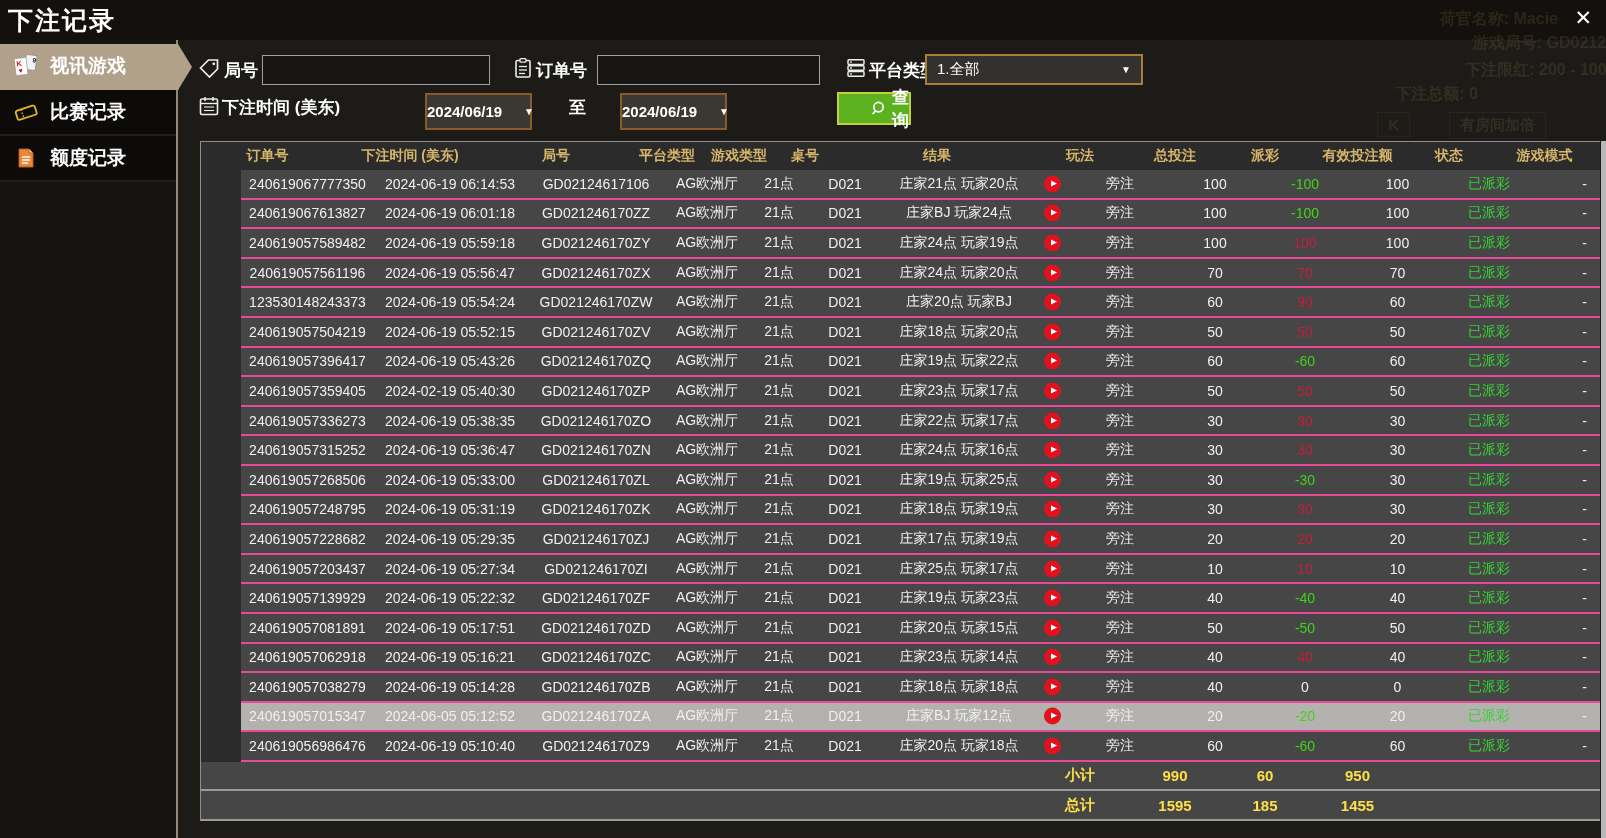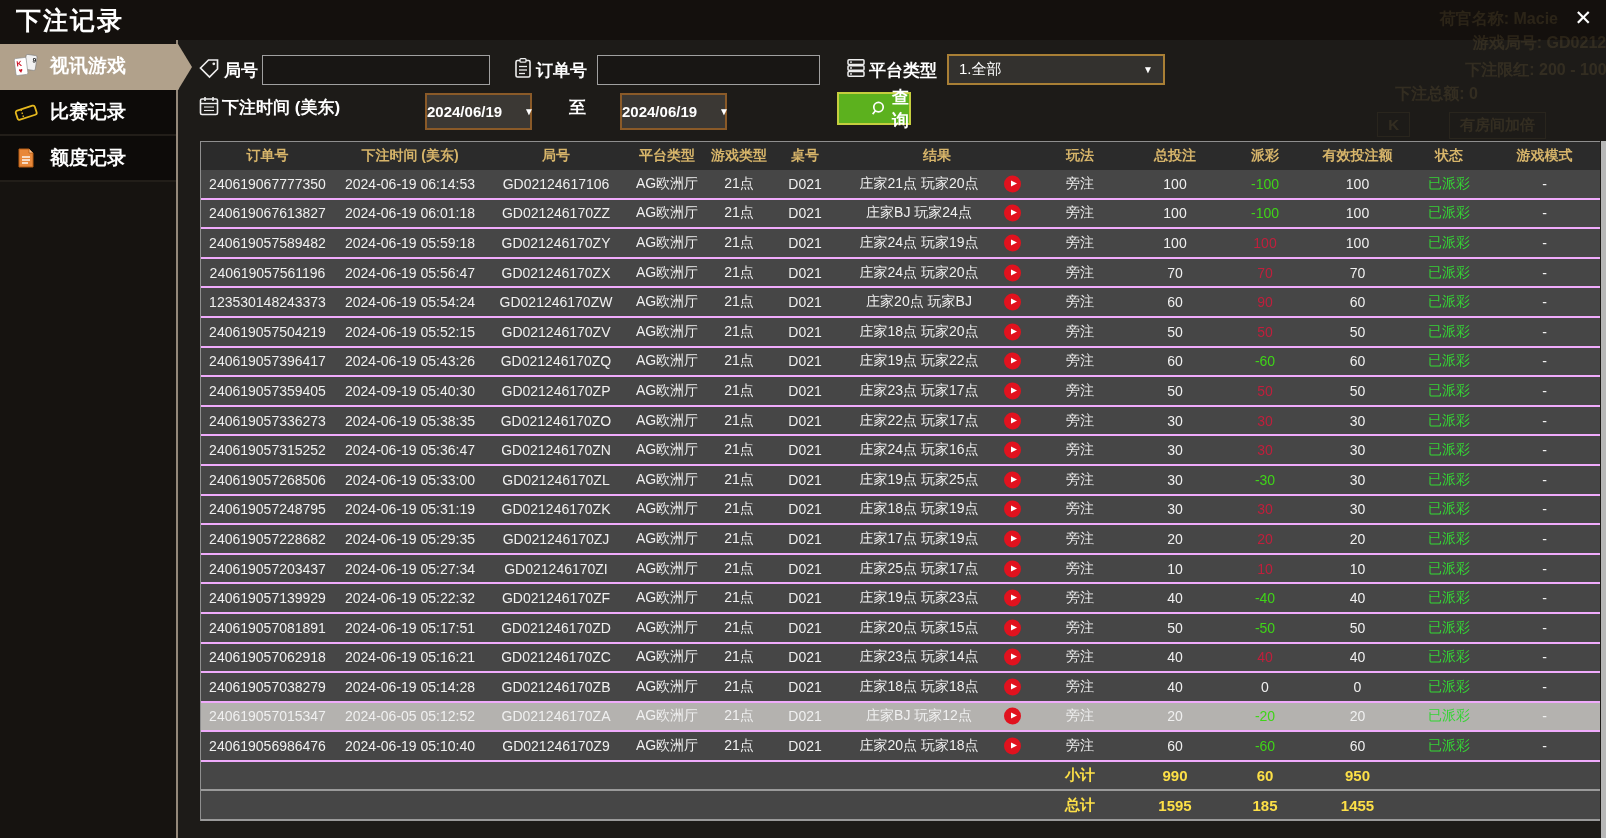--- a/index.html
+++ b/index.html
@@ -1,20 +1,20 @@
 <!DOCTYPE html>
 <html><head>
 <meta charset="utf-8">
 <style>
   html,body{margin:0;padding:0;background:#1d1b18;}
   body{width:1606px;height:838px;overflow:hidden;font-family:"Liberation Sans","DejaVu Sans",sans-serif;}
   .app{position:relative;width:1606px;height:838px;background:#1d1b18;overflow:hidden;}
 
   
-  .titlebar{position:relative;height:40px;background:#14100d;display:flex;align-items:center;padding-left:16px;z-index:5;}
+  .titlebar{position:relative;height:40px;background:#14100d;display:flex;align-items:center;padding-left:8px;z-index:5;}
   .title{color:#ffffff;font-size:25px;font-weight:bold;letter-spacing:2px;}
   .close{position:absolute;right:14px;top:7px;color:#ffffff;font-size:21px;font-weight:bold;cursor:pointer;line-height:1;}
 
   
   .layout{display:flex;height:798px;}
   .sidebar{width:178px;background:#161310;border-right:2px solid #94887a;box-sizing:border-box;position:relative;z-index:4;padding-top:4px;}
   .side-item{height:46px;display:flex;align-items:center;gap:11px;padding-left:13px;background:#0d0b09;border-bottom:2px solid #221e19;color:#ffffff;font-size:19px;font-weight:bold;width:176px;box-sizing:border-box;cursor:pointer;}
   .side-item .icn{width:26px;height:24px;display:flex;align-items:center;justify-content:center;flex:0 0 26px;}
   .side-item.active{width:192px;background:#b1a18b;border-bottom:2px solid #b1a18b;clip-path:polygon(0 0,178px 0,192px 50%,178px 100%,0 100%);position:relative;z-index:6;}
 
@@ -31,21 +31,21 @@
   .f-input{position:absolute;background:#181614;border:1px solid #a0a0a0;height:30px;color:#ffffff;font-size:14px;padding:0 7px;box-sizing:border-box;outline:none;}
   .date-btn{position:absolute;background:#3b3834;border:2px solid #8a5a28;height:37px;color:#ffffff;font-weight:bold;font-size:15px;display:flex;align-items:center;gap:22px;box-sizing:border-box;cursor:pointer;}
   .date-btn .arr,.select .arr{font-size:10px;color:#ffffff;}
   .select{position:absolute;background:#33312e;border:2px solid #a97f35;height:31px;color:#ffffff;font-size:15px;display:flex;align-items:center;justify-content:space-between;box-sizing:border-box;padding:0 10px;cursor:pointer;}
   .search-btn{position:absolute;background:#5cb11e;border:2px solid #c5ce3e;color:#ffffff;font-size:17px;font-weight:bold;display:flex;align-items:center;justify-content:center;gap:5px;box-sizing:border-box;cursor:pointer;}
 
   
   .table{position:absolute;top:101px;left:22px;width:1399px;border-top:1px solid #8f8f8f;border-left:1px solid #8f8f8f;z-index:3;background:#2b2b2b;}
   .trow{display:grid;grid-template-columns:133px 152px 140px 82px 62px 70px 194px 92px 98px 82px 103px 80px 111px;}
   .thead{height:28px;background:#2b2b2b;color:#d7b56a;font-weight:bold;font-size:14px;}
-  .body-row{height:29.6px;background:#464646;border-bottom:2px solid #f0abfc;box-sizing:border-box;color:#f0f0f0;font-size:14px;cursor:default;}
+  .body-row{height:29.6px;background:#464646;border-bottom:2px solid #ec4899;box-sizing:border-box;color:#f0f0f0;font-size:14px;cursor:default;margin-left:40px;}
   .body-row.selected{background:#b4b2af;}
   .cell{display:flex;align-items:center;justify-content:center;overflow:hidden;white-space:nowrap;}
   .cell.result{position:relative;}
   .result-text{position:absolute;left:0;right:36px;text-align:center;top:50%;transform:translateY(-50%);}
   .play-icon{position:absolute;right:13px;top:50%;transform:translateY(-50%);width:17px;height:17px;border-radius:50%;background:#e1121e;cursor:pointer;}
   .play-icon::after{content:"";position:absolute;left:6.5px;top:5px;border-left:6px solid #ffffff;border-top:3.6px solid transparent;border-bottom:3.6px solid transparent;}
   .pos{color:#c01f3c;}
   .neg{color:#3fd418;}
   .zero{color:#f0f0f0;}
   .cell.status{color:#35d435;}
@@ -147,21 +147,21 @@
                 <rect x="3" y="14.6" width="16" height="4.6" rx="1"></rect>
               </g>
               <g fill="#eeeeee">
                 <circle cx="6" cy="5.1" r="0.95"></circle>
                 <circle cx="6" cy="11" r="0.95"></circle>
                 <circle cx="6" cy="16.9" r="0.95"></circle>
               </g>
             </svg>
         </span>
         <span class="f-label" style="left:691px;top:19px;">平台类型</span>
-        <div class="select" style="left:769px;top:14px;width:218px;">
+        <div class="select" style="left:747px;top:14px;width:218px;">
           <span>1.全部</span>
           <span class="arr">▼</span>
         </div>
 
         <span class="f-icon" style="left:20px;top:55px;">
           <svg width="22" height="22" viewBox="0 0 22 22">
               <rect x="2.5" y="4" width="17" height="15.5" rx="1.5" fill="none" stroke="#eeeeee" stroke-width="1.6"></rect>
               <line x1="2.5" y1="8.5" x2="19.5" y2="8.5" stroke="#eeeeee" stroke-width="1.4"></line>
               <line x1="7" y1="2" x2="7" y2="6" stroke="#eeeeee" stroke-width="1.6"></line>
               <line x1="15" y1="2" x2="15" y2="6" stroke="#eeeeee" stroke-width="1.6"></line>
@@ -329,21 +329,21 @@
     </div>
     <div class="cell">旁注</div>
     <div class="cell">60</div>
     <div class="cell payout neg">-60</div>
     <div class="cell">60</div>
     <div class="cell status">已派彩</div>
     <div class="cell">-</div>
   </div>
             <div class="trow body-row">
     <div class="cell">240619057359405</div>
-    <div class="cell">2024-09-19 05:40:30</div>
+    <div class="cell">2024-02-19 05:40:30</div>
     <div class="cell">GD021246170ZP</div>
     <div class="cell">AG欧洲厅</div>
     <div class="cell">21点</div>
     <div class="cell">D021</div>
     <div class="cell result">
       <span class="result-text">庄家23点 玩家17点</span>
       <span class="play-icon"></span>
     </div>
     <div class="cell">旁注</div>
     <div class="cell">50</div>

